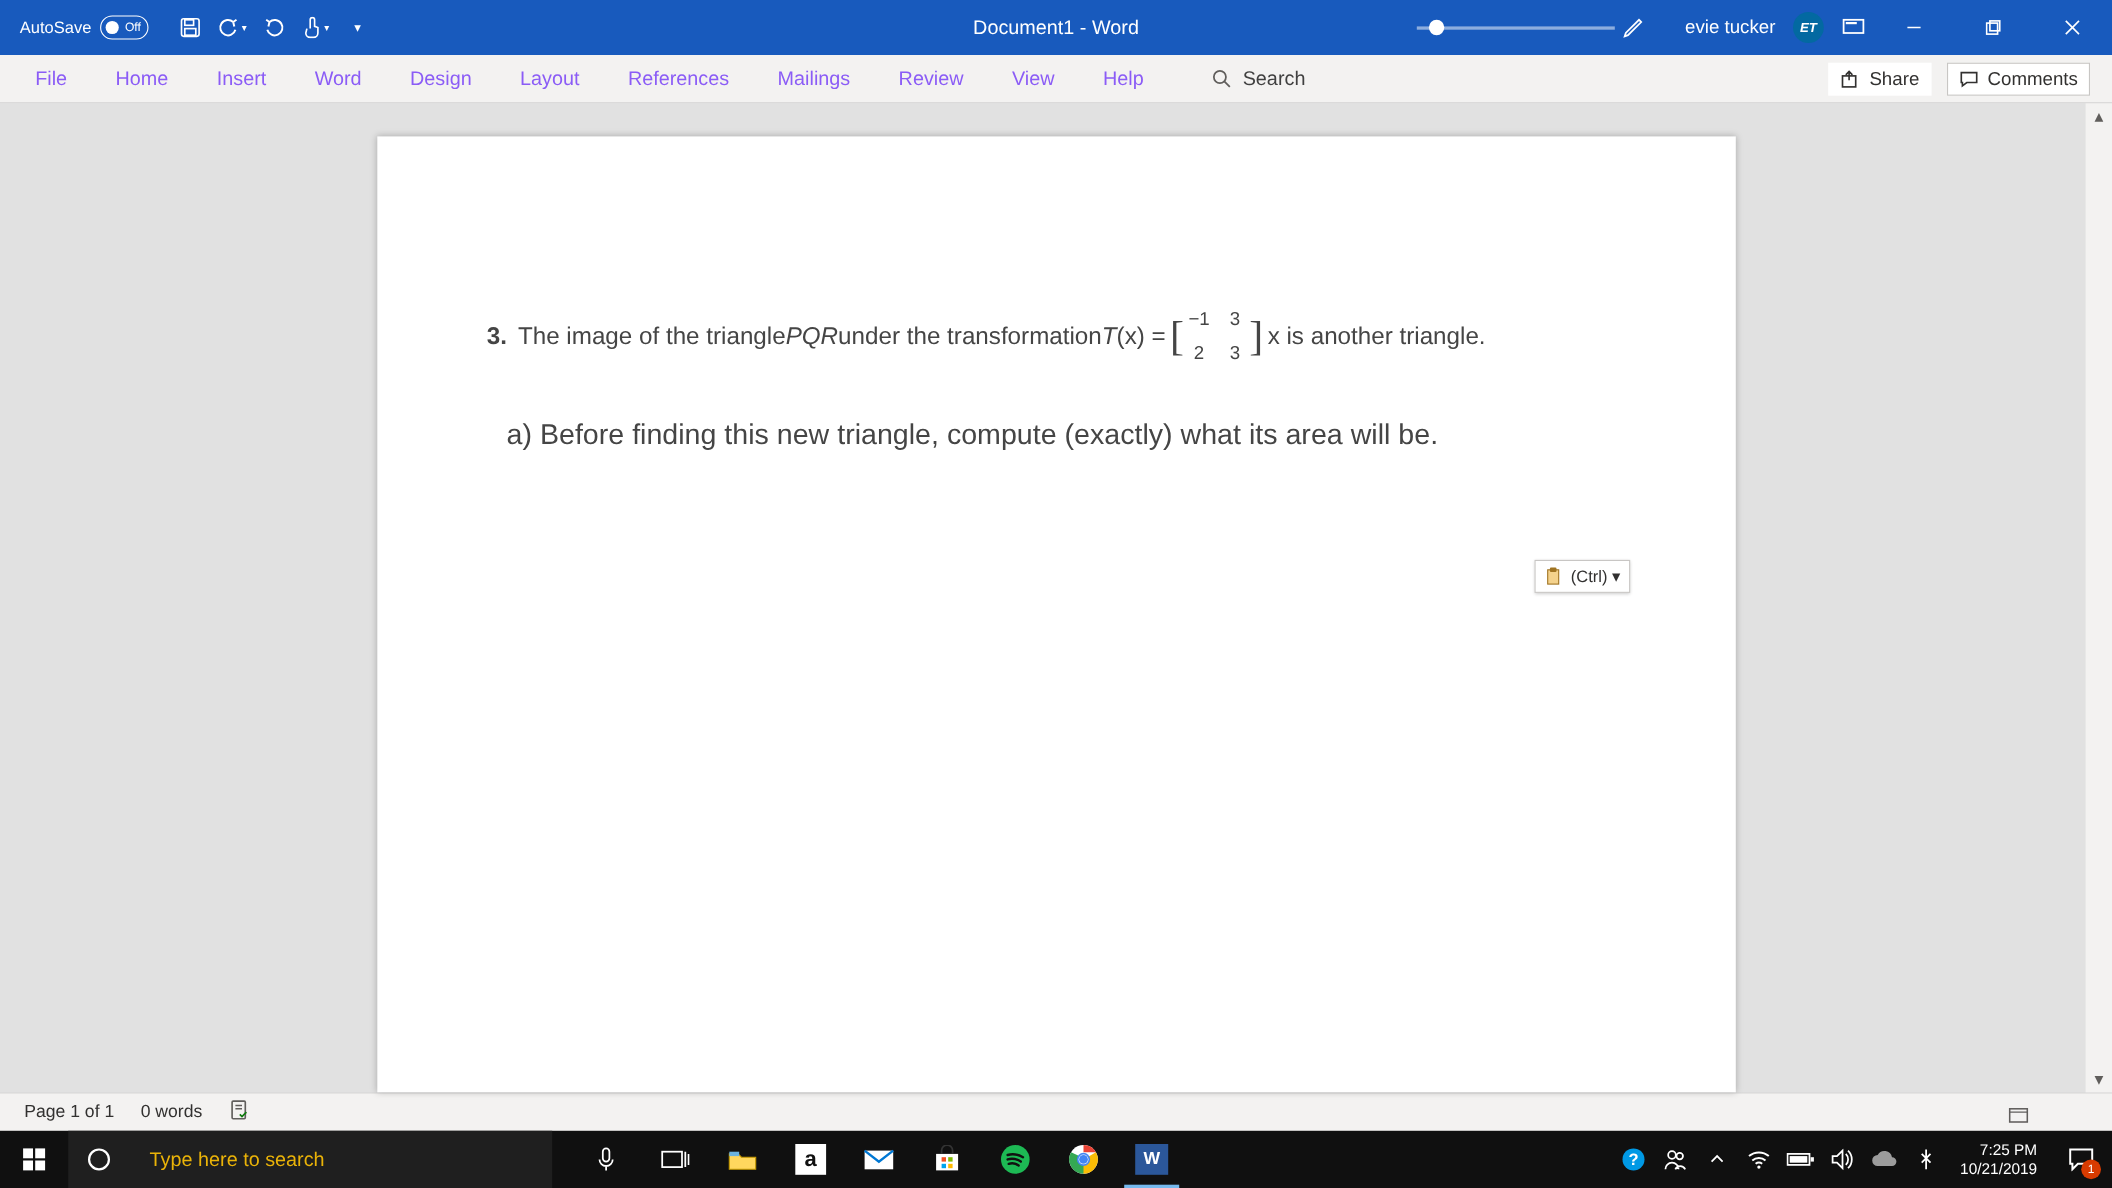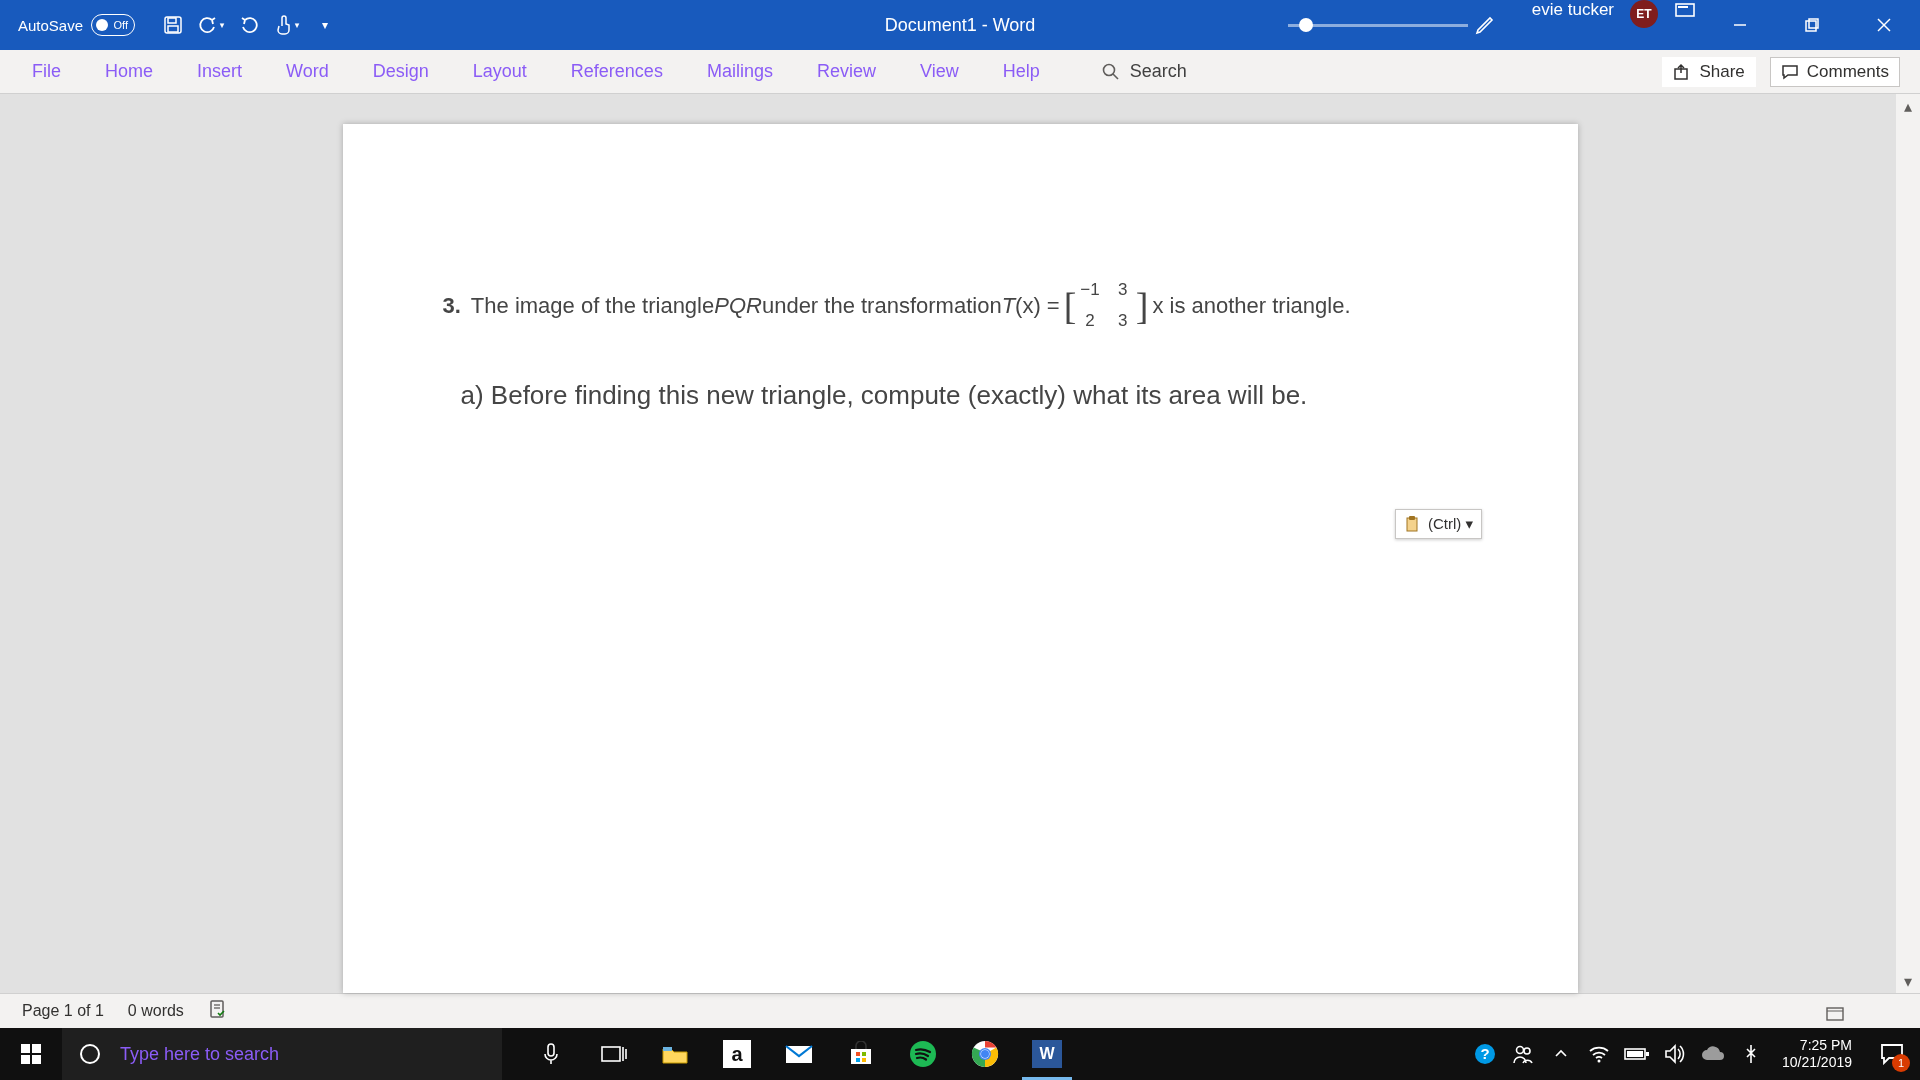--- a/index.html
+++ b/index.html
@@ -9,22 +9,22 @@
   .titlebar .left { display:flex; align-items:center; gap:12px; padding-left:18px; }
   .autosave { display:flex; align-items:center; gap:8px; font-size:15px; }
   .toggle { width:44px; height:22px; border-radius:11px; border:1.5px solid #fff; position:relative; display:flex; align-items:center; justify-content:flex-end; padding-right:6px; }
   .toggle .knob { width:12px; height:12px; border-radius:50%; background:#fff; position:absolute; left:4px; }
   .toggle .offtxt { font-size:11px; color:#fff; }
   .qat { display:flex; align-items:center; gap:10px; margin-left:12px; }
   .qat-btn { color:#fff; width:28px; height:28px; display:flex; align-items:center; justify-content:center; cursor:pointer; }
   .qat-btn svg { stroke:#fff; fill:none; }
   .qat-btn .drop { font-size:9px; margin-left:2px; }
   .title-center { position:absolute; left:50%; transform:translateX(-50%); font-size:18px; }
-  .title-right { margin-left:auto; display:flex; gap:16px; padding-right:8px; }
-  .user-badge { width:28px; height:28px; border-radius:50%; background:#7f1d1d; color:#fff; display:flex; align-items:center; justify-content:center; font-size:12px; font-weight:600; }
+  .title-right { margin-left:auto; display:flex; align-items:center; gap:16px; padding-right:8px; }
+  .user-badge { width:28px; height:28px; border-radius:50%; background:#0369a1; color:#fff; display:flex; align-items:center; justify-content:center; font-size:12px; font-weight:600;font-style:italic; }
   .winbtn { width:56px; height:50px; display:flex; align-items:center; justify-content:center; cursor:pointer; }
   .winbtn svg { stroke:#fff; fill:none; }
   
   .inkslider { display:flex; align-items:center; gap:6px; margin-right:20px; }
   .inkslider .track { width:180px; height:3px; background:rgba(255,255,255,.5); position:relative; }
   .inkslider .thumb { width:14px; height:14px; background:#fff; border-radius:50%; position:absolute; left:6%; top:-6px; }
   
   .ribbon { height:44px; background:#f3f2f1; border-bottom:1px solid #d0d0d0; display:flex; align-items:center; padding-left:10px; gap:0; position:relative; }
   .ribbon-tab { padding:0 22px; height:44px; display:flex; align-items:center; font-size:18px; color:#8b5cf6; cursor:pointer; }
   .ribbon-search { display:flex; align-items:center; gap:10px; margin-left:40px; color:#404040; font-size:18px; }
@@ -50,21 +50,21 @@
   .statusbar { height:35px; background:#f3f2f1; border-top:1px solid #d0d0d0; display:flex; align-items:center; padding:0 10px; font-size:16px; color:#323130; }
   .statusbar .sb-item { padding:0 12px; }
   .sb-right { margin-left:auto; display:flex; align-items:center; gap:6px;flex-direction:column; }
   .view-btn { width:38px; height:35px; display:flex; align-items:center; justify-content:center; cursor:pointer; color:#605e5c; }
   .view-btn.active { background:#e1dfdd; }
   .zoom-slider { width:130px; height:4px; background:#c8c6c4; position:relative; margin:0 10px; }
   .zoom-slider .zthumb { width:8px; height:18px; background:#605e5c; position:absolute; left:62px; top:-7px; }
   
   .taskbar { height:52px; background:#101010; display:flex; align-items:center; color:#fff; font-size:18px; position:relative; }
   .start { width:62px; height:52px; display:flex; align-items:center; justify-content:center; cursor:pointer; }
-  .searchbox { width:440px; height:52px; background:#1f1f1f; display:flex; align-items:center; padding-left:16px; gap:18px; color:#8b5cf6; cursor:text; }
+  .searchbox { width:440px; height:52px; background:#1f1f1f; display:flex; align-items:center; padding-left:16px; gap:34px; color:#eab308; cursor:text; }
   .tb-icons { display:flex; align-items:center; gap:0; margin-left:18px; }
   .tb-icon { width:62px; height:52px; display:flex; align-items:center; justify-content:center; cursor:pointer; position:relative; }
   .tb-icon.active::after { content:""; position:absolute; bottom:0; left:6px; right:6px; height:3px; background:#76b9ed; }
   .tray { position:absolute; right:0; display:flex; align-items:center; height:52px; }
   .tray-icon { width:38px; height:52px; display:flex; align-items:center; justify-content:center; color:#fff; cursor:pointer; }
   .clock { text-align:right; font-size:14px; line-height:17px; padding:0 12px; }
   .notif { width:56px; height:52px; display:flex; align-items:center; justify-content:center; position:relative; }
   .notif .badge { position:absolute; bottom:8px; right:10px; width:18px; height:18px; border-radius:50%; background:#d83b01; font-size:11px; display:flex; align-items:center; justify-content:center; }
 </style>
 </head>

